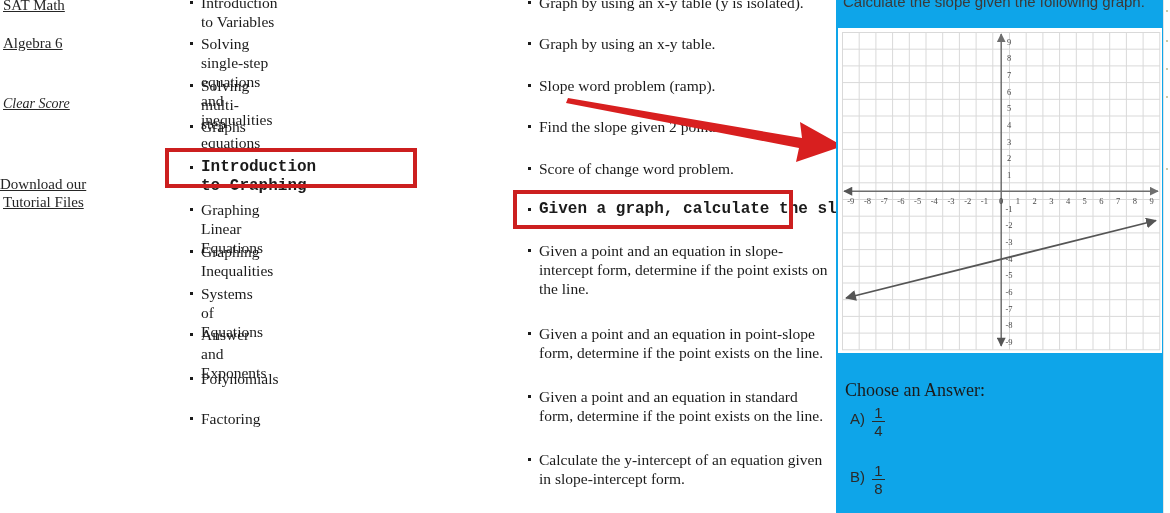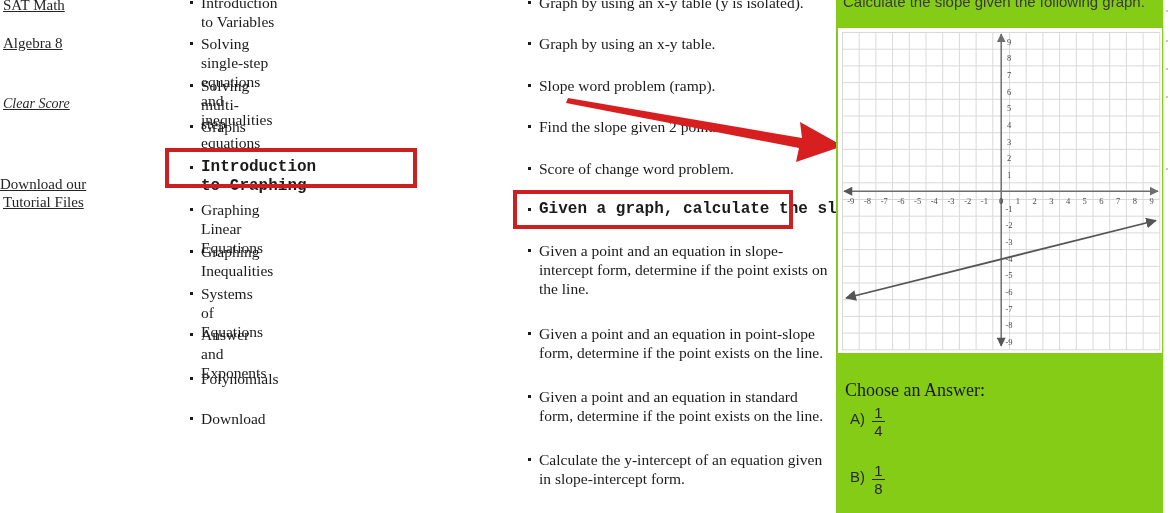--- a/index.html
+++ b/index.html
@@ -82,21 +82,21 @@
     pointer-events: none;
   }
 
   
   #question-panel {
     position: absolute;
     left: 836px;
     top: 0;
     width: 334px;
     height: 513px;
-    background: #84cc16;
+    background: #0ea5e9;
   }
   #q-title {
     position: absolute;
     left: 7px;
     top: -8px;
     width: 320px;
     font-family: "Liberation Sans", sans-serif;
     font-size: 15px;
     line-height: 19px;
     color: #3a3a3a;
@@ -162,38 +162,38 @@
     width: 2px;
     height: 2px;
     background: #c9c9a8;
   }
 </style>
 </head>
 <body>
 
 <div id="sidebar">
   <a class="side-link" style="left:3px; top:-5px;">SAT Math</a>
-  <a class="side-link" style="left:3px; top:33px;">Algebra 8</a>
+  <a class="side-link" style="left:3px; top:33px;">Algebra 6</a>
   <a class="side-link italic" style="left:3px; top:94px;">Clear Score</a>
   <a class="side-link" style="left:0; top:174px;">Download our</a>
   <a class="side-link" style="left:3px; top:192px;">Tutorial Files</a>
 </div>
 
 <div class="col" id="column-one" style="left:190px;">
   <div class="topic" style="top:-7px;">Introduction to Variables</div>
   <div class="topic" style="top:34px;">Solving single-step equations and inequalities</div>
   <div class="topic" style="top:76px;">Solving multi-step equations</div>
   <div class="topic" style="top:117px;">Graphs</div>
   <div class="topic bold" style="top:158px;">Introduction to Graphing</div>
   <div class="topic" style="top:200px;">Graphing Linear Equations</div>
   <div class="topic" style="top:242px;">Graphing Inequalities</div>
   <div class="topic" style="top:284px;">Systems of Equations</div>
   <div class="topic" style="top:325px;">Answer and Exponents</div>
   <div class="topic" style="top:369px;">Polynomials</div>
-  <div class="topic" style="top:409px;">Download</div>
+  <div class="topic" style="top:409px;">Factoring</div>
 </div>
 
 <div class="red-box" style="left:165px; top:148px; width:252px; height:40px;"></div>
 
 <div class="col" id="column-two" style="left:528px; width:300px;">
   <div class="topic nowrap" style="top:-7px;">Graph by using an x-y table (y is isolated).</div>
   <div class="topic nowrap" style="top:34px;">Graph by using an x-y table.</div>
   <div class="topic nowrap" style="top:76px;">Slope word problem (ramp).</div>
   <div class="topic nowrap" style="top:117px;">Find the slope given 2 points.</div>
   <div class="topic nowrap" style="top:159px;">Score of change word problem.</div>

